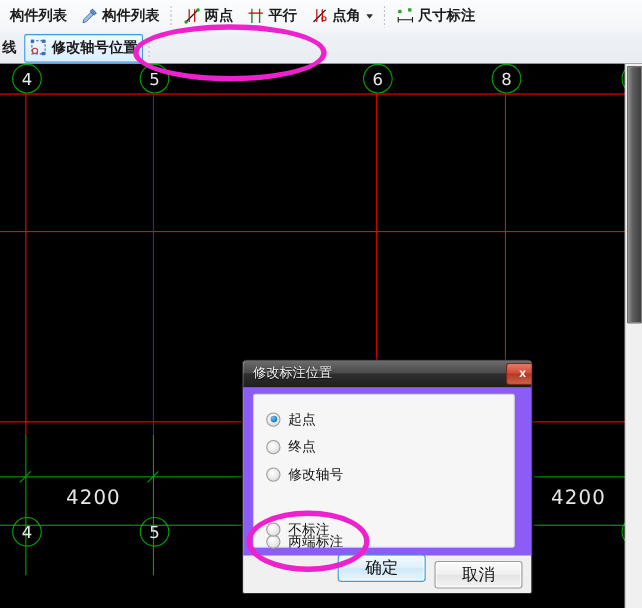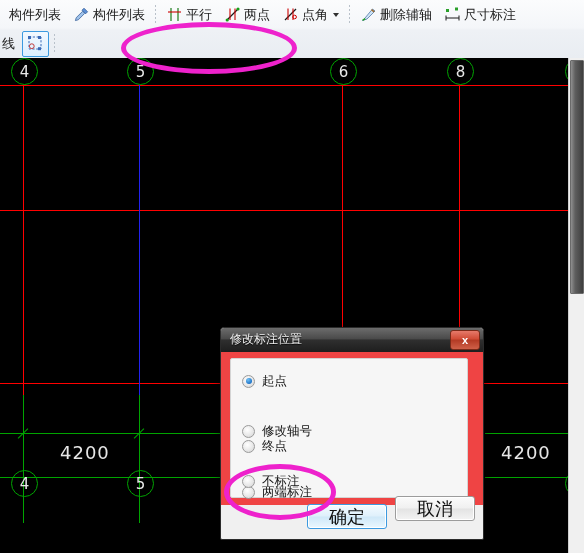--- a/index.html
+++ b/index.html
@@ -19,21 +19,21 @@
     overflow:hidden;
   }
   .ribbon-row{position:absolute;left:0;height:29px;width:584px;display:flex;align-items:center;}
   #row1{top:0;}
   #row2{top:29px;}
   .rb-item{
     display:flex;align-items:center;height:24px;padding:0 4px;margin:0 1px;
     white-space:nowrap;color:#1b1b1b;font-size:13px;line-height:24px;
     border:1px solid transparent;border-radius:2px;
   }
-  .rb-item .lbl{margin-left:3px;font-family:"DejaVu Sans","Liberation Sans",sans-serif;font-size:13px;}
+  .rb-item .lbl{margin-left:3px;font-family:"DejaVu Sans","Liberation Sans",sans-serif;font-size:13px;font-weight:bold;}
   .rb-item.selected{
     border:1px solid #3c9ae0;
     background:linear-gradient(#f2f9ff,#dbeeff);
     border-radius:2px;
   }
   .rb-sep{
     width:1px;height:20px;margin:0 4px;
     background:repeating-linear-gradient(to bottom,#b9c1ca 0 2px,transparent 2px 4px);
   }
   .caret{
@@ -87,37 +87,38 @@
     background:#f0f0f0;
     border:1px solid #2b2b2b;
     border-radius:4px 4px 2px 2px;
     box-shadow:0 2px 8px rgba(0,0,0,.6);
     overflow:hidden;
   }
   #dlg-title{
     position:absolute;left:0;top:0;width:262px;height:24px;
     background:linear-gradient(to bottom,#6c6c6c 0%,#4a4a4a 45%,#2f2f2f 50%,#1e1e1e 100%);
     border-bottom:1px solid #111;
+    padding-left:10px;
   }
   #dlg-title .t{
     position:absolute;left:9px;top:3px;color:#f2f2f2;font-size:12px;
     font-family:"DejaVu Sans","Liberation Sans",sans-serif;
     text-shadow:0 1px 1px #000;
   }
   #dlg-close{
     position:absolute;right:3px;top:2px;width:28px;height:18px;
     background:linear-gradient(to bottom,#e67a6a 0%,#d14b35 45%,#b33a24 50%,#cf6048 100%);
     border:1px solid #7a2a18;border-radius:3px;
     color:#fff;font-size:11px;font-weight:bold;
     display:flex;align-items:center;justify-content:center;
     cursor:pointer;
   }
   #dlg-body{
     position:absolute;left:0;top:24px;width:262px;height:153px;
-    background:#ef4444;
+    background:#8b5cf6;
   }
   #group{
     position:absolute;left:9px;top:6px;width:236px;height:138px;
     background:#f6f6f6;border:1px solid #d4d4d4;border-radius:2px;
   }
   .radio-row{
     position:absolute;left:11px;display:flex;align-items:center;height:18px;
     cursor:pointer;
   }
   .radio{
@@ -129,32 +130,32 @@
     content:"";position:absolute;left:2.5px;top:2.5px;width:6px;height:6px;
     border-radius:50%;background:radial-gradient(circle at 35% 30%,#6fc0f5,#1a6fc4 75%);
   }
   .radio-row .rlbl{
     margin-left:7px;font-size:12.5px;color:#121212;
     font-family:"DejaVu Sans","Liberation Sans",sans-serif;white-space:nowrap;
   }
   .dlg-btn{
     position:absolute;height:23px;width:78px;
     display:flex;align-items:center;justify-content:center;
-    font-size:18px;color:#101010;cursor:pointer;
+    font-size:15px;color:#101010;cursor:pointer;
     font-family:Liberation Serif, serif;
     border-radius:3px;
   }
   #btn-ok{
     left:86px;top:152px;
     background:linear-gradient(to bottom,#f4fbff,#dff0fb 48%,#cfe8f8 52%,#eaf7ff);
     border:1px solid #3c9ae0;
     box-shadow:inset 0 0 0 1px #ffffff;
   }
   #btn-cancel{
-    left:174px;top:144px;
+    left:174px;top:158px;
     background:linear-gradient(to bottom,#fbfbfb,#f0f0f0 48%,#e3e3e3 52%,#f4f4f4);
     border:1px solid #9c9c9c;
     box-shadow:inset 0 0 0 1px #ffffff;
   }
 
   
   .hl{
     position:absolute;border-radius:50%;
     border:5px solid #ee22cc;
     pointer-events:none;
@@ -181,67 +182,57 @@
         </svg>
       </span>
       <span class="lbl">构件列表</span>
     </div>
 
     <div class="rb-sep"></div>
 
     <div class="rb-item">
       <span class="ico">
         <svg width="17" height="17" viewBox="0 0 17 17">
-          <line x1="5" y1="2" x2="5" y2="15" stroke="#1a7d1a" stroke-width="1.2"></line>
-          <line x1="12" y1="2" x2="12" y2="15" stroke="#1a7d1a" stroke-width="1.2"></line>
-          <line x1="2" y1="6" x2="15" y2="6" stroke="#cc0000" stroke-width="1.1"></line>
-        </svg>
-      </span>
-      <span class="lbl">平行</span>
-    </div>
-
-    <div class="rb-item">
-      <span class="ico">
-        <svg width="17" height="17" viewBox="0 0 17 17">
           <line x1="3" y1="14" x2="14" y2="3" stroke="#1a1a1a" stroke-width="1.2"></line>
           <line x1="6" y1="2.5" x2="6" y2="14" stroke="#cc0000" stroke-width="1.1"></line>
           <line x1="11" y1="2.5" x2="11" y2="14" stroke="#cc0000" stroke-width="1.1"></line>
           <circle cx="3.2" cy="14" r="1.6" fill="#16a016"></circle>
           <circle cx="14" cy="3" r="1.6" fill="#16a016"></circle>
         </svg>
       </span>
       <span class="lbl">两点</span>
     </div>
 
     <div class="rb-item">
       <span class="ico">
         <svg width="17" height="17" viewBox="0 0 17 17">
+          <line x1="5" y1="2" x2="5" y2="15" stroke="#1a7d1a" stroke-width="1.2"></line>
+          <line x1="12" y1="2" x2="12" y2="15" stroke="#1a7d1a" stroke-width="1.2"></line>
+          <line x1="2" y1="6" x2="15" y2="6" stroke="#cc0000" stroke-width="1.1"></line>
+        </svg>
+      </span>
+      <span class="lbl">平行</span>
+    </div>
+
+    <div class="rb-item">
+      <span class="ico">
+        <svg width="17" height="17" viewBox="0 0 17 17">
           <line x1="3" y1="14" x2="14" y2="3" stroke="#1a1a1a" stroke-width="1.2"></line>
           <line x1="6" y1="2.5" x2="6" y2="14" stroke="#cc0000" stroke-width="1.1"></line>
           <line x1="11" y1="2.5" x2="11" y2="14" stroke="#cc0000" stroke-width="1.1"></line>
           <circle cx="12.6" cy="11" r="1.8" fill="none" stroke="#cc0000" stroke-width="1"></circle>
         </svg>
       </span>
       <span class="lbl">点角</span>
       <span class="caret"></span>
     </div>
 
     <div class="rb-sep"></div>
 
 
-    <div class="rb-item">
-      <span class="ico">
-        <svg width="17" height="17" viewBox="0 0 17 17">
-          <path d="M2.5 14.5 L5 12 L12.5 3 L15 5 L7 13 Z" fill="#cfe3f5" stroke="#3a6a9e" stroke-width=".7"></path>
-          <path d="M11.5 3.6 L14.2 5.8" stroke="#9c6b2f" stroke-width="1.6"></path>
-          <path d="M2.6 14.4 L5.2 12.6" stroke="#2aa02a" stroke-width="1.4"></path>
-        </svg>
-      </span>
-      <span class="lbl">删除辅轴</span>
-    </div>
 
     <div class="rb-item">
       <span class="ico">
         <svg width="17" height="17" viewBox="0 0 17 17">
           <rect x="2" y="3" width="3" height="3" fill="#2aa02a"></rect>
           <rect x="11" y="1.5" width="3" height="3" fill="#2aa02a"></rect>
           <line x1="2" y1="12" x2="15" y2="12" stroke="#1a1a1a" stroke-width="1"></line>
           <line x1="2" y1="9.5" x2="2" y2="14.5" stroke="#1a1a1a" stroke-width="1"></line>
           <line x1="15" y1="9.5" x2="15" y2="14.5" stroke="#1a1a1a" stroke-width="1"></line>
         </svg>
@@ -262,20 +253,21 @@
     <div class="rb-item selected">
       <span class="ico">
         <svg width="17" height="17" viewBox="0 0 17 17">
           <rect x="2" y="2" width="12" height="12" fill="none" stroke="#3a6ab8" stroke-width="1" stroke-dasharray="2.2 1.6"></rect>
           <circle cx="4.8" cy="11.2" r="2.4" fill="none" stroke="#c23a3a" stroke-width="1"></circle>
           <rect x="11" y="1" width="3" height="3" fill="#3a6ab8"></rect>
           <rect x="1" y="1" width="3" height="3" fill="#3a6ab8"></rect>
           <rect x="11" y="12.2" width="3" height="3" fill="#3a6ab8"></rect>
         </svg>
       </span>
+      <span class="lbl">修改轴号位置</span>
     </div>
 
     <div class="rb-sep"></div>
   </div>
 </div>
 
 <div id="canvas">
 
   <div class="axis-bubble" style="left:11px;  top:0px;">4</div>
   <div class="axis-bubble" style="left:127px; top:0px;">5</div>
@@ -324,21 +316,21 @@
     <div id="dlg-close">x</div>
   </div>
 
   <div id="dlg-body">
 
     <div id="group">
       <div class="radio-row" style="top:13px;">
         <span class="radio on"></span>
         <span class="rlbl">起点</span>
       </div>
-      <div class="radio-row" style="top:38px;margin-top:40px;">
+      <div class="radio-row" style="top:38px;">
         <span class="radio"></span>
         <span class="rlbl">终点</span>
       </div>
       <div class="radio-row" style="top:63px;">
         <span class="radio"></span>
         <span class="rlbl">修改轴号</span>
       </div>
       <div class="radio-row" style="top:88px;margin-top:36px;">
         <span class="radio"></span>
         <span class="rlbl">两端标注</span>

